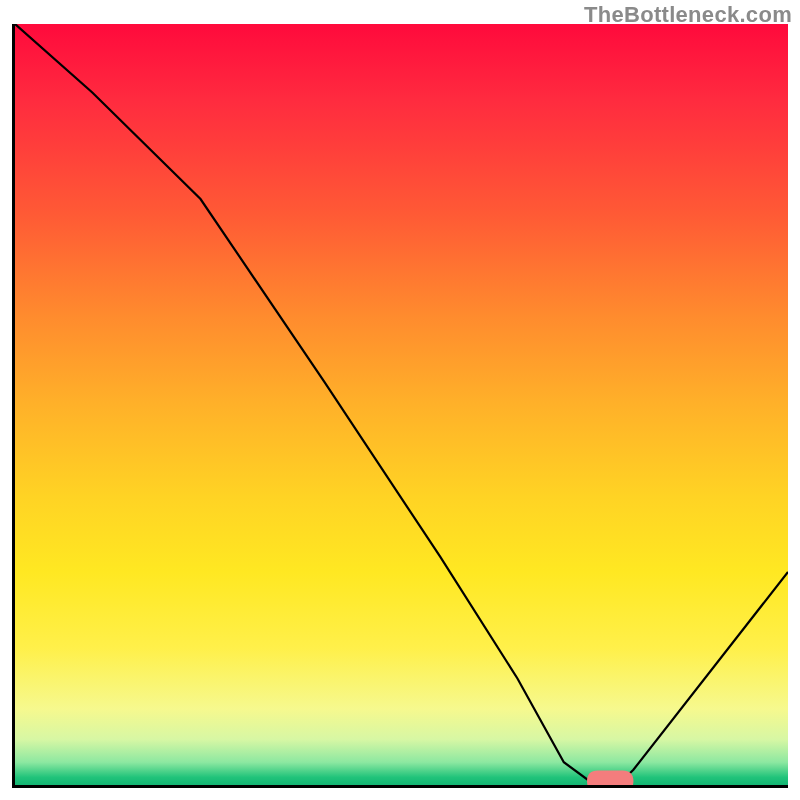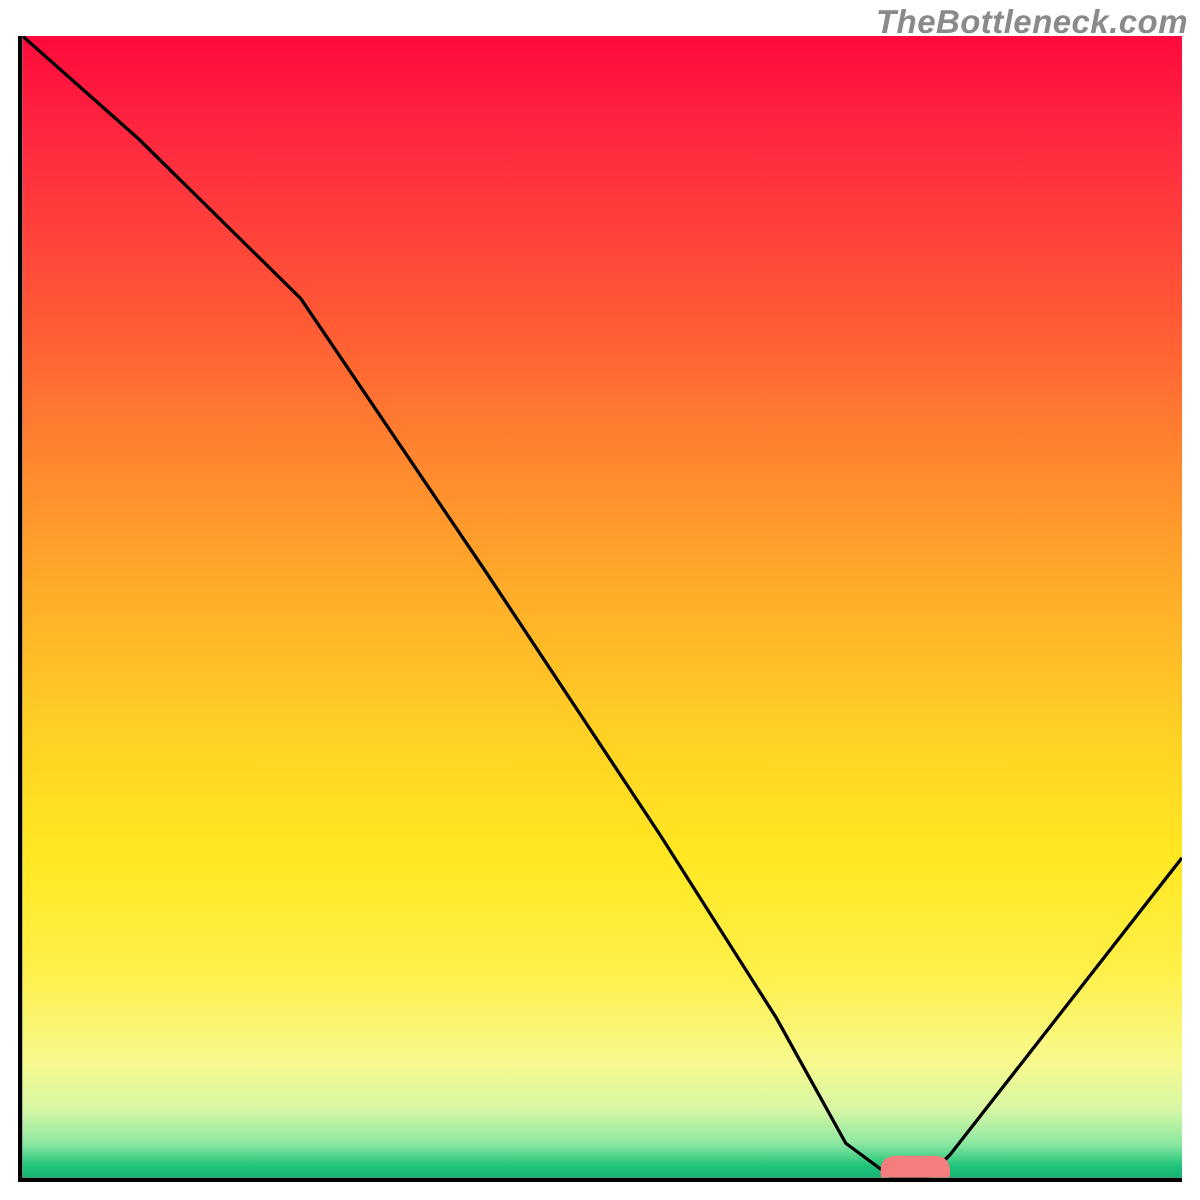--- a/index.html
+++ b/index.html
@@ -8,21 +8,20 @@
     width: 800px;
     height: 800px;
     overflow: hidden;
     background: #ffffff;
     font-family: Arial, Helvetica, sans-serif;
   }
   .chart-container {
     position: relative;
     width: 800px;
     height: 800px;
-    font-style: italic;
   }
   .watermark {
     position: absolute;
     top: 2px;
     right: 8px;
     font-size: 22px;
     font-weight: bold;
     color: #8a8a8a;
     letter-spacing: 0.3px;
     z-index: 10;

